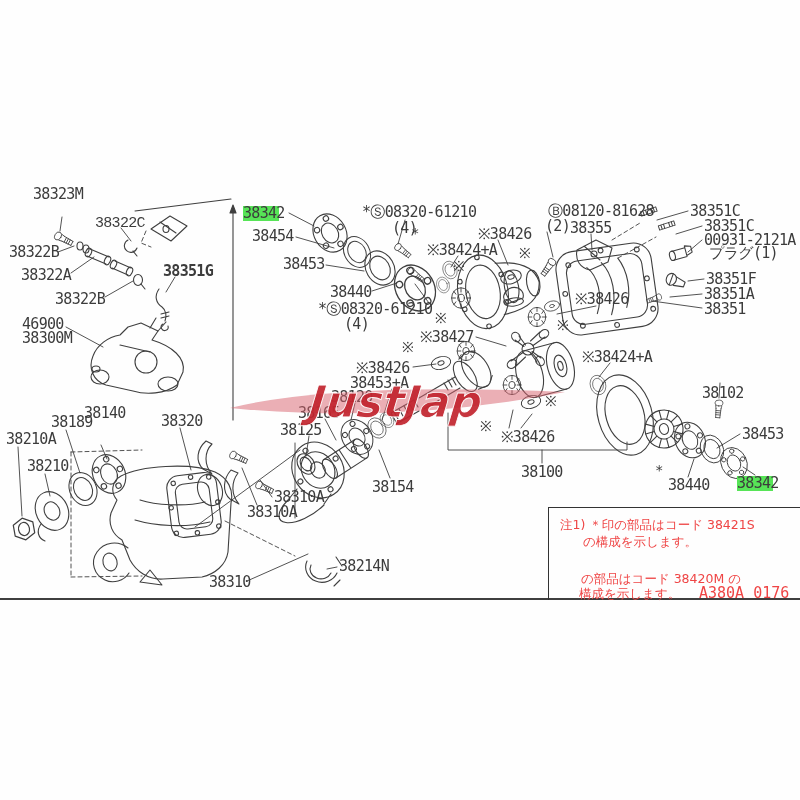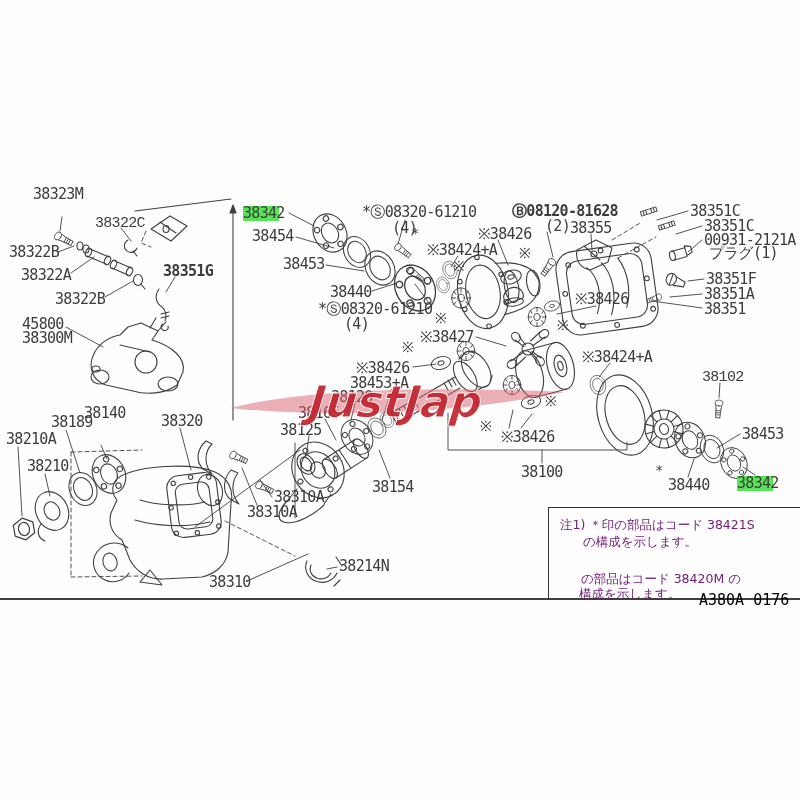--- a/index.html
+++ b/index.html
@@ -6,26 +6,26 @@
   #canvas{position:relative;width:800px;height:800px;background:#fefefe;overflow:hidden;
           font-family:"DejaVu Sans Mono",monospace;}
   svg{position:absolute;left:0;top:0;}
   .lbl{position:absolute;font:15px "DejaVu Sans Mono",monospace;color:#3c3c3c;
        letter-spacing:-0.7px;white-space:pre;line-height:1;z-index:3;}
   .lbl.hl{background:linear-gradient(90deg,#57e457 0 86%,rgba(87,228,87,0) 86%);}
   .lbl.mk{font-size:14px;}
   .wm{position:absolute;left:225px;top:370px;width:345px;height:64px;z-index:5;pointer-events:none;}
   .notes{position:absolute;left:548px;top:507px;width:251px;height:92px;
          border-left:1.5px solid #333;border-top:1.5px solid #333;z-index:3;
-         font-family:"DejaVu Sans",sans-serif;font-size:12.5px;color:#701a75;}
+         font-family:"DejaVu Sans",sans-serif;font-size:12.5px;color:#ef4444;}
   .nline{position:absolute;white-space:pre;line-height:1.2;}
   .n1a{left:11px;top:9px;}  .n1b{left:34px;top:26px;}
   .n2a{left:9px;top:47px;}  .n2b{left:32px;top:63px;} .n2c{left:30px;top:78px;}
   .codebox{position:absolute;left:699px;top:584px;font:15px "DejaVu Sans Mono",monospace;
-           color:#000000;z-index:4;margin-top:7px;}
+           color:#ef4444;z-index:4;}
   .wm text{font-family:"DejaVu Sans",sans-serif;}
 </style>
 </head>
 <body>
 
 <div id="canvas">
 
   <svg width="800" height="800" viewBox="0 0 800 800">
     <defs>
       <g id="torus" fill="none">
@@ -306,52 +306,52 @@
     </g>
   </svg>
 
   <div id="labels">
       <div class="lbl" style="left: 33px; top: 187px;">38323M</div>
       <div class="lbl" style="left: 95px; top: 216px; font-family: Liberation Mono, monospace;">38322C</div>
       <div class="lbl" style="left: 9px; top: 245px;">38322B</div>
       <div class="lbl" style="left: 21px; top: 268px;">38322A</div>
       <div class="lbl" style="left: 55px; top: 292px;">38322B</div>
       <div class="lbl" style="left: 163px; top: 264px; font-weight: bold;">38351G</div>
-      <div class="lbl" style="left: 22px; top: 317px;">45800</div>
+      <div class="lbl" style="left: 22px; top: 317px;">46900</div>
       <div class="lbl" style="left: 22px; top: 331px;">38300M</div>
       <div class="lbl hl" style="left: 243px; top: 206px;">38342</div>
       <div class="lbl" style="left: 252px; top: 229px;">38454</div>
       <div class="lbl" style="left: 283px; top: 257px;">38453</div>
       <div class="lbl" style="left: 330px; top: 285px;">38440</div>
       <div class="lbl" style="left: 362px; top: 205px;">*Ⓢ08320-61210</div>
       <div class="lbl" style="left: 392px; top: 221px;">(4)</div>
       <div class="lbl" style="left: 318px; top: 302px;">*Ⓢ08320-61210</div>
       <div class="lbl" style="left: 344px; top: 317px;">(4)</div>
       <div class="lbl" style="left: 427px; top: 243px;">※38424+A</div>
       <div class="lbl" style="left: 478px; top: 227px;">※38426</div>
       <div class="lbl" style="left: 420px; top: 330px;">※38427</div>
       <div class="lbl" style="left: 356px; top: 361px;">※38426</div>
       <div class="lbl" style="left: 350px; top: 376px;">38453+A</div>
       <div class="lbl" style="left: 331px; top: 390px;">38120</div>
       <div class="lbl" style="left: 298px; top: 406px;">38165</div>
       <div class="lbl" style="left: 280px; top: 423px;">38125</div>
       <div class="lbl" style="left: 372px; top: 480px;">38154</div>
-      <div class="lbl" style="left: 512px; top: 204px; font-weight: bold;">Ⓑ08120-81628</div>
+      <div class="lbl" style="left: 548px; top: 204px;">Ⓑ08120-81628</div>
       <div class="lbl" style="left: 545px; top: 219px;">(2)</div>
       <div class="lbl" style="left: 570px; top: 221px; text-align: right;">38355</div>
       <div class="lbl" style="left: 690px; top: 204px;">38351C</div>
       <div class="lbl" style="left: 704px; top: 219px;">38351C</div>
       <div class="lbl" style="left: 704px; top: 233px;">00931-2121A</div>
       <div class="lbl" style="left: 709px; top: 246px;">プラグ(1)</div>
       <div class="lbl" style="left: 706px; top: 272px;">38351F</div>
       <div class="lbl" style="left: 704px; top: 287px;">38351A</div>
       <div class="lbl" style="left: 704px; top: 302px;">38351</div>
       <div class="lbl" style="left: 575px; top: 292px;">※38426</div>
       <div class="lbl" style="left: 582px; top: 350px;">※38424+A</div>
-      <div class="lbl" style="left: 702px; top: 370px; font-family: Liberation Mono, monospace;">38102</div>
+      <div class="lbl" style="left: 702px; top: 386px;">38102</div>
       <div class="lbl" style="left: 742px; top: 427px;">38453</div>
       <div class="lbl" style="left: 668px; top: 478px;">38440</div>
       <div class="lbl hl" style="left: 737px; top: 476px;">38342</div>
       <div class="lbl" style="left: 501px; top: 430px;">※38426</div>
       <div class="lbl" style="left: 521px; top: 465px;">38100</div>
       <div class="lbl" style="left: 51px; top: 415px;">38189</div>
       <div class="lbl" style="left: 6px; top: 432px;">38210A</div>
       <div class="lbl" style="left: 84px; top: 406px;">38140</div>
       <div class="lbl" style="left: 27px; top: 459px;">38210</div>
       <div class="lbl" style="left: 161px; top: 414px;">38320</div>

